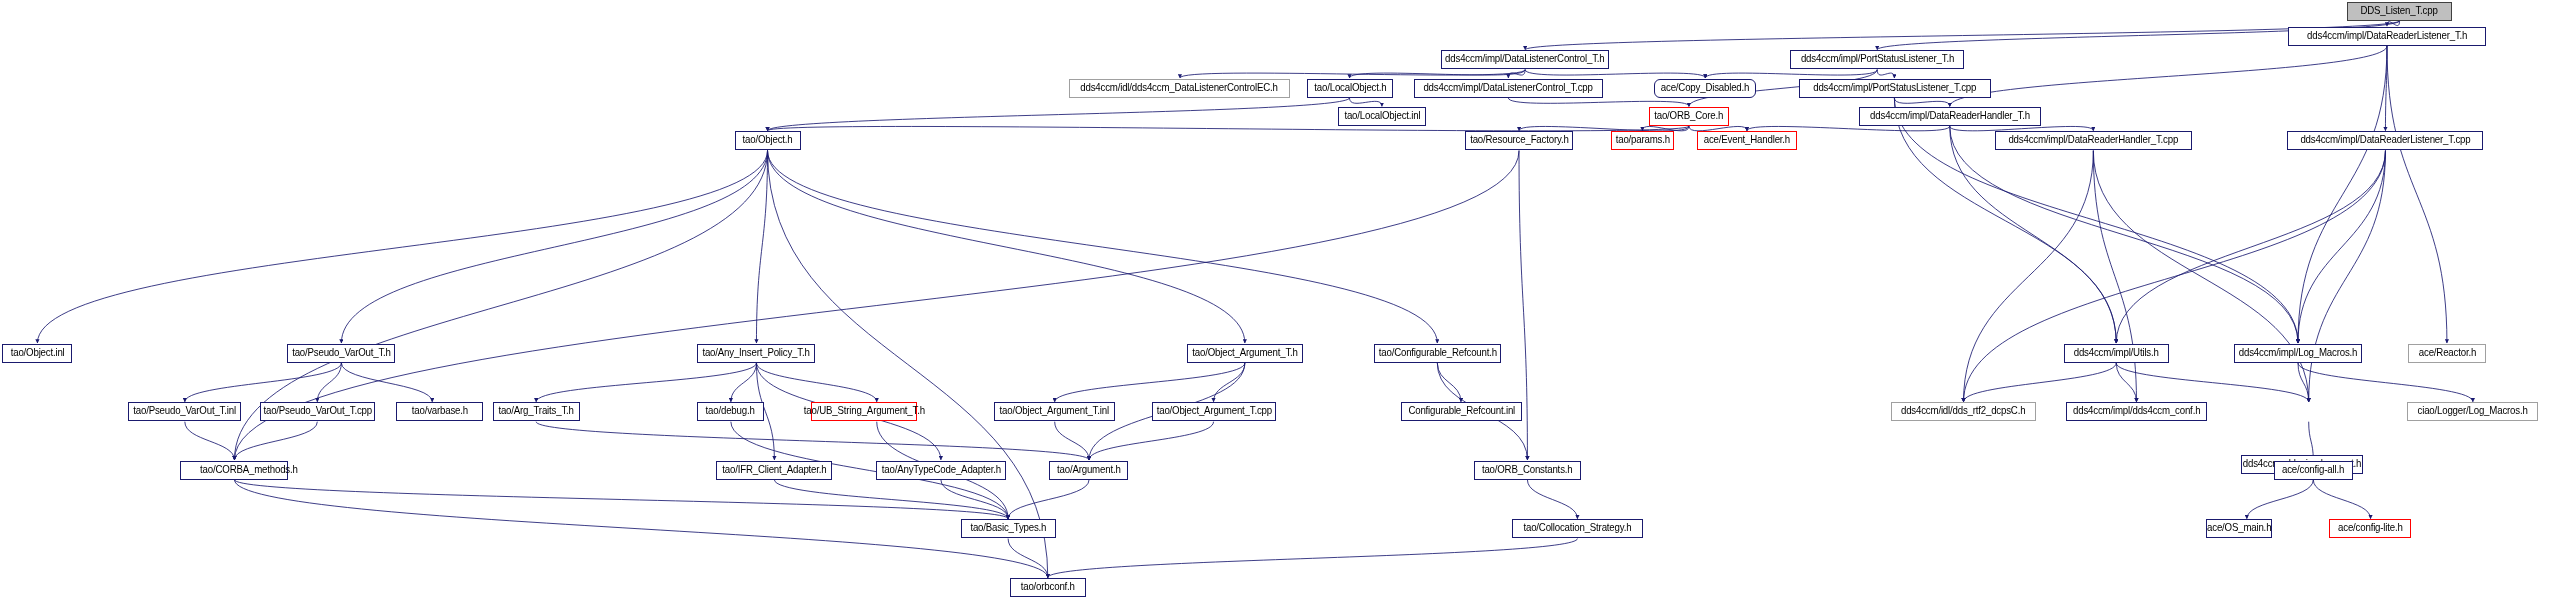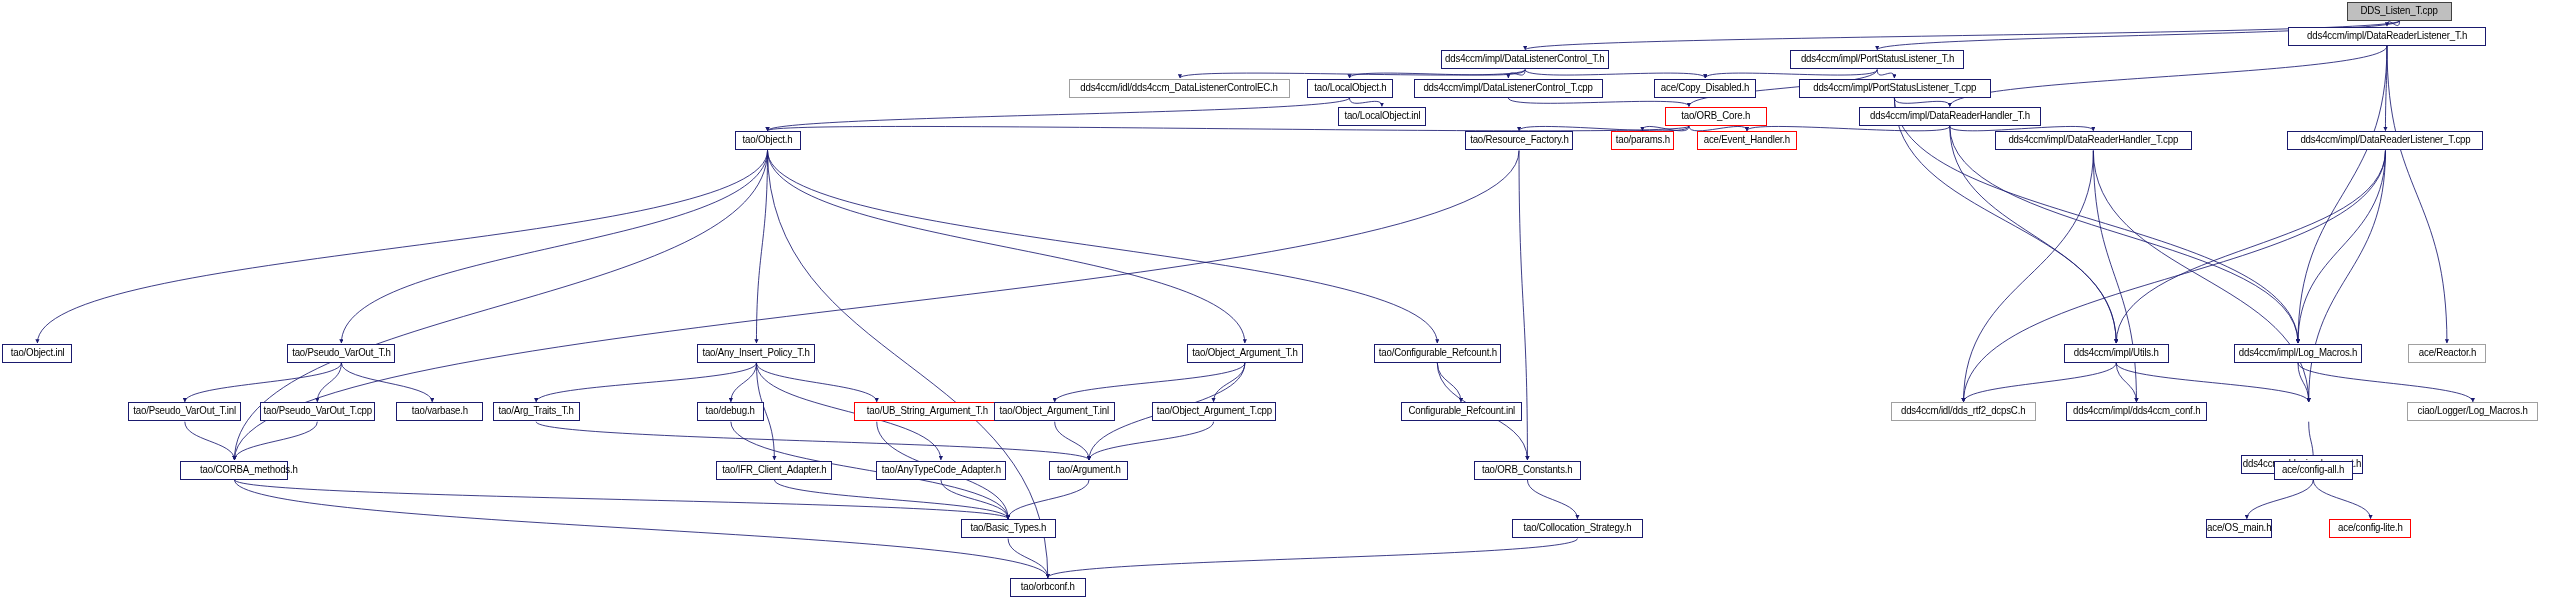--- a/index.html
+++ b/index.html
@@ -160,30 +160,30 @@
     </div>
     <div class="node ext" style="left: 1069px; top: 79px; width: 221px;">
       <span class="node-label">dds4ccm/idl/dds4ccm_DataListenerControlEC.h</span>
     </div>
     <div class="node" style="left: 1307px; top: 79px; width: 86px;">
       <span class="node-label">tao/LocalObject.h</span>
     </div>
     <div class="node" style="left: 1414px; top: 79px; width: 189px;">
       <span class="node-label">dds4ccm/impl/DataListenerControl_T.cpp</span>
     </div>
-    <div class="node" style="left: 1654px; top: 79px; width: 102px;">
+    <div class="node" style="left: 1654px; top: 79px; width: 102px; border-radius: 6px;">
       <span class="node-label">ace/Copy_Disabled.h</span>
     </div>
     <div class="node" style="left: 1799px; top: 79px; width: 192px;">
       <span class="node-label">dds4ccm/impl/PortStatusListener_T.cpp</span>
     </div>
     <div class="node" style="left: 1338px; top: 107px; width: 88px;">
       <span class="node-label">tao/LocalObject.inl</span>
     </div>
-    <div class="node redbox" style="left: 1649px; top: 107px; width: 102px; margin-left: 16px;">
+    <div class="node redbox" style="left: 1649px; top: 107px; width: 80px;">
       <span class="node-label">tao/ORB_Core.h</span>
     </div>
     <div class="node" style="left: 1859px; top: 107px; width: 182px;">
       <span class="node-label">dds4ccm/impl/DataReaderHandler_T.h</span>
     </div>
     <div class="node" style="left: 2287px; top: 131px; width: 196px;">
       <span class="node-label">dds4ccm/impl/DataReaderListener_T.cpp</span>
     </div>
     <div class="node" style="left: 735px; top: 131px; width: 66px;">
       <span class="node-label">tao/Object.h</span>
@@ -232,21 +232,21 @@
     </div>
     <div class="node" style="left: 396px; top: 402px; width: 87px;">
       <span class="node-label">tao/varbase.h</span>
     </div>
     <div class="node" style="left: 493px; top: 402px; width: 87px;">
       <span class="node-label">tao/Arg_Traits_T.h</span>
     </div>
     <div class="node" style="left: 697px; top: 402px; width: 67px;">
       <span class="node-label">tao/debug.h</span>
     </div>
-    <div class="node redbox" style="left: 811px; top: 402px; width: 146px; margin-left: 43px;">
+    <div class="node redbox" style="left: 811px; top: 402px; width: 106px;">
       <span class="node-label">tao/UB_String_Argument_T.h</span>
     </div>
     <div class="node" style="left: 994px; top: 402px; width: 121px;">
       <span class="node-label">tao/Object_Argument_T.inl</span>
     </div>
     <div class="node" style="left: 1152px; top: 402px; width: 124px;">
       <span class="node-label">tao/Object_Argument_T.cpp</span>
     </div>
     <div class="node" style="left: 1401px; top: 402px; width: 121px;">
       <span class="node-label">Configurable_Refcount.inl</span>

